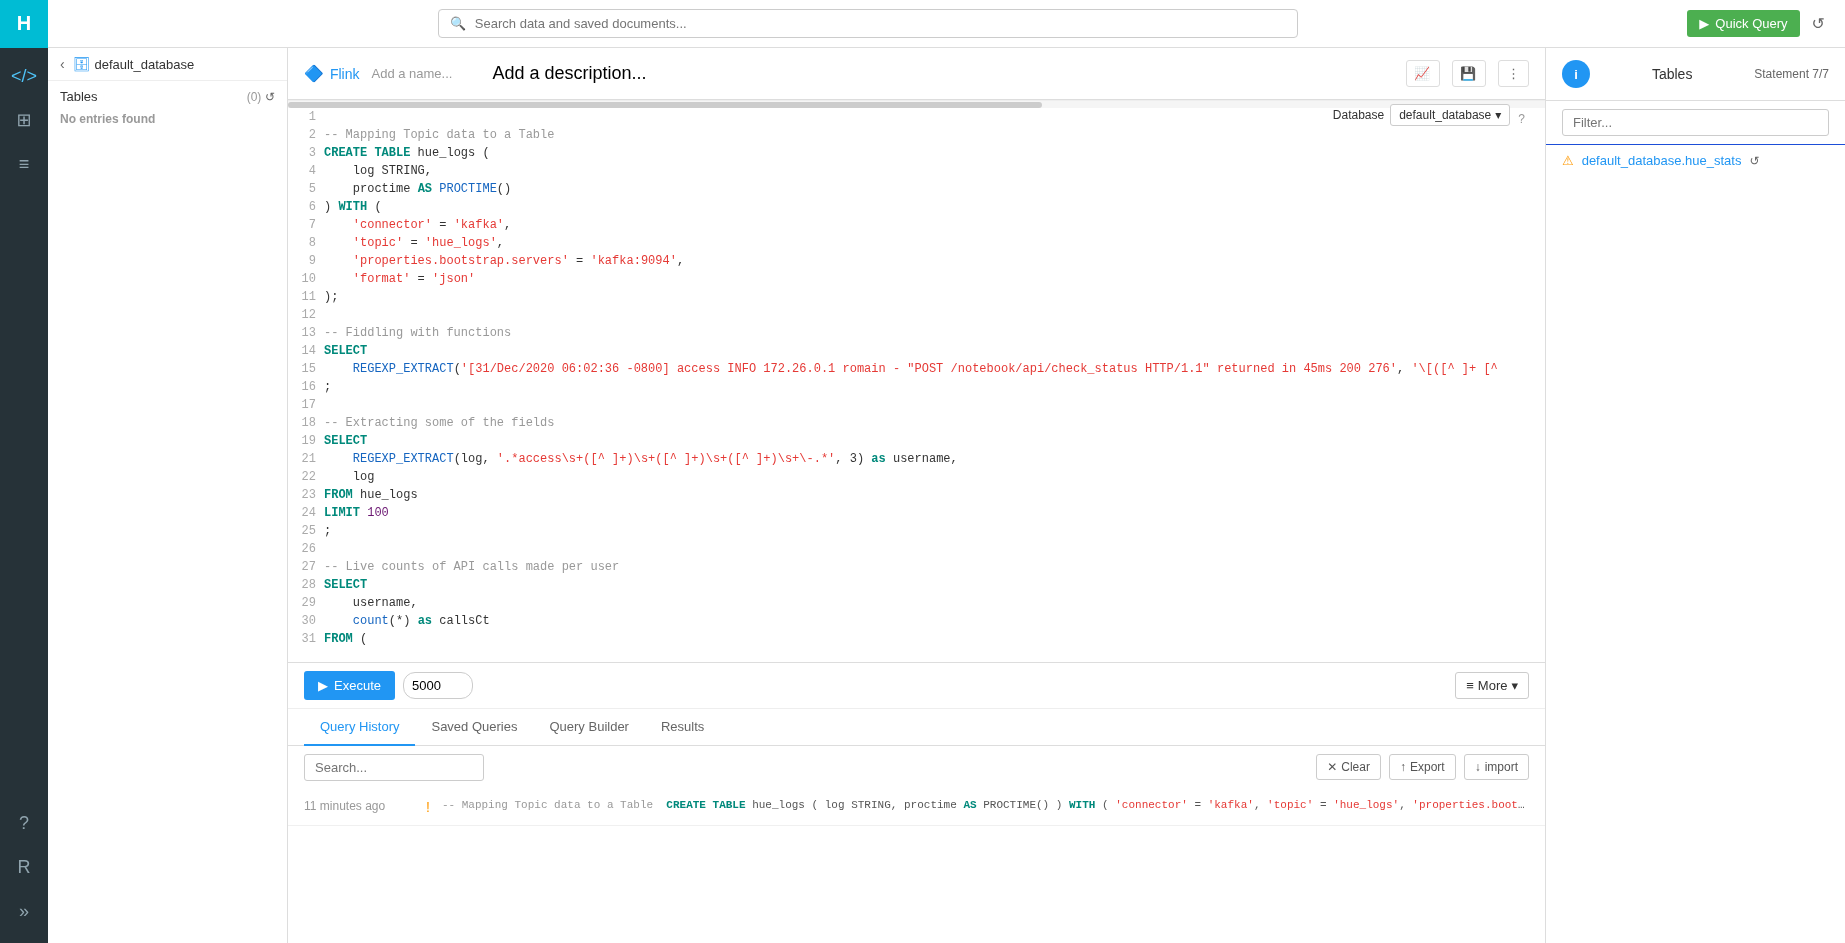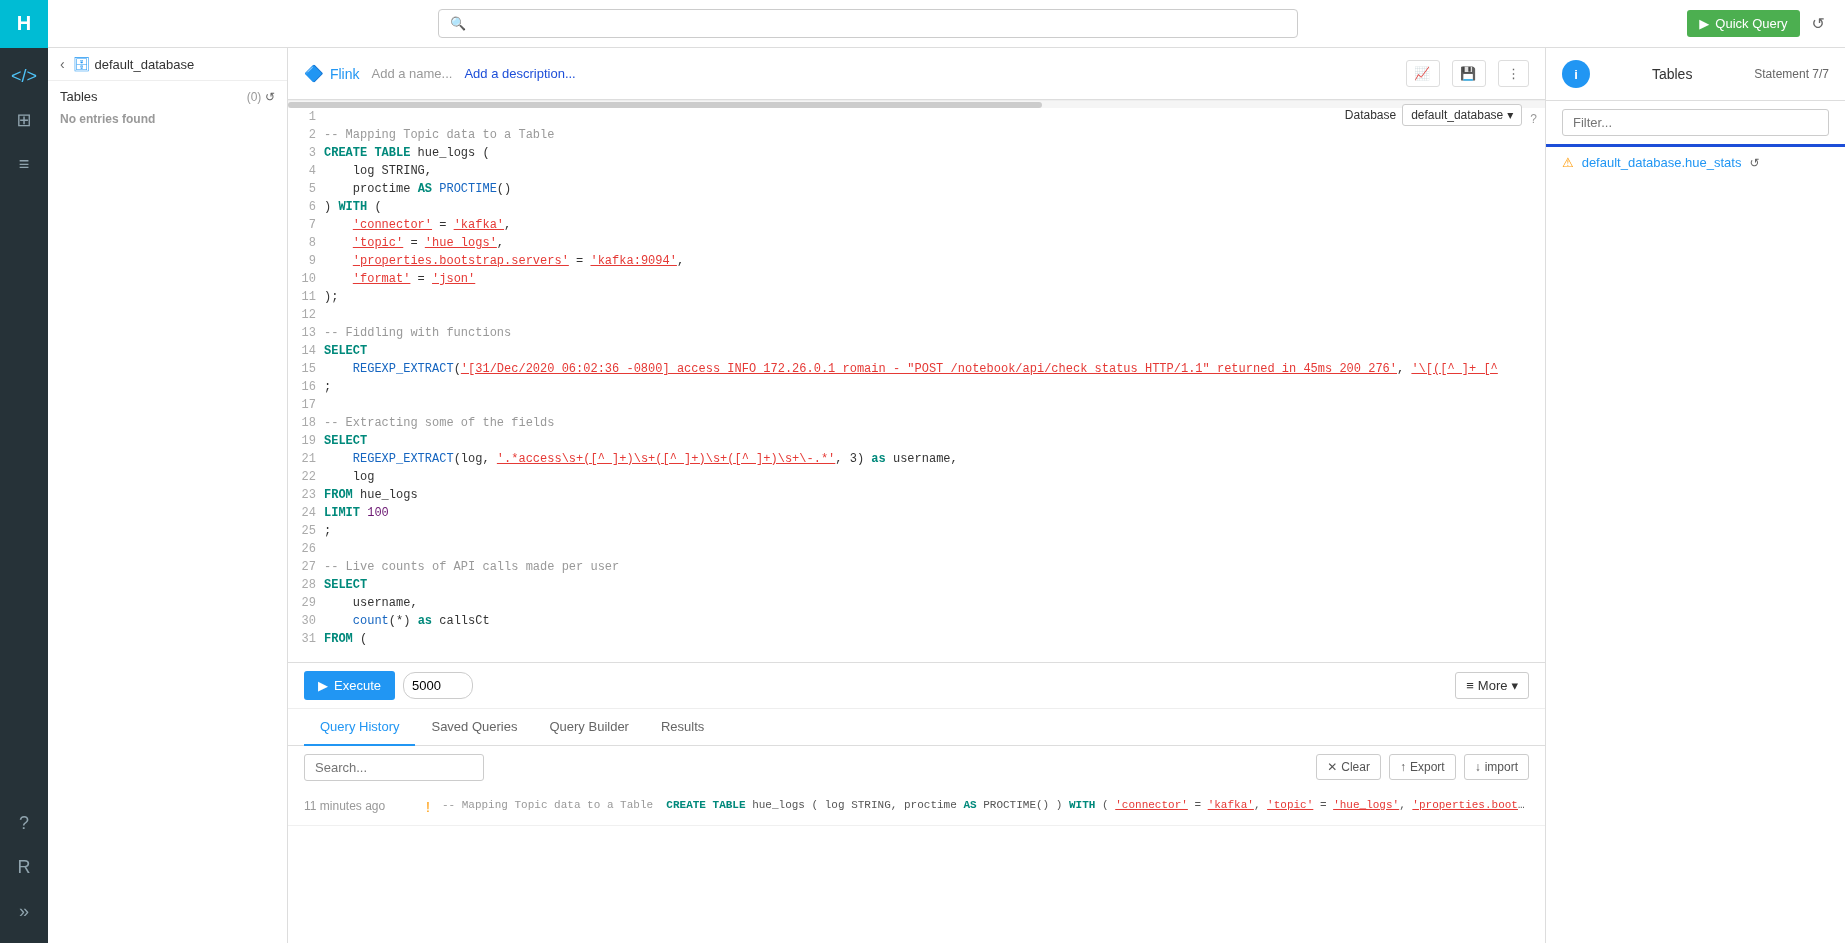--- a/index.html
+++ b/index.html
@@ -91,34 +91,34 @@
       height: 52px; border-bottom: 1px solid #ddd;
       display: flex; align-items: center; padding: 0 16px; gap: 12px;
       background: #fff;
     }
     .flink-label {
       display: flex; align-items: center; gap: 6px;
       font-size: 14px; font-weight: 500; color: #2196F3;
     }
     .flink-icon { color: #2196F3; font-size: 16px; }
     .add-name { color: #999; font-size: 13px; cursor: pointer; }
-    .add-desc { color: #1d4ed8; font-size: 13px; cursor: pointer; }
+    .add-desc { color: #000000; font-size: 18px; cursor: pointer; margin-left: 28px; }
     .header-spacer { flex: 1; }
     .header-action-btn {
       background: none; border: 1px solid #ddd; border-radius: 3px;
       padding: 5px 8px; cursor: pointer; color: #666; font-size: 13px;
     }
 
     
     .editor-area {
       flex: 1; overflow: hidden; position: relative; background: #fff;
       border-bottom: 1px solid #ddd;
     }
     .editor-toolbar {
-      position: absolute; top: 4px; right: 8px;
+      position: absolute; top: 4px; right: 20px;
       display: flex; align-items: flex-end; gap: 8px; z-index: 10;
       font-size: 12px; color: #666;
     }
     .db-selector {
       display: flex; align-items: center; gap: 6px;
       font-size: 12px; color: #333;
     }
     .db-selector-value {
       background: #fff; border: 1px solid #ccc; border-radius: 3px;
       padding: 3px 8px; cursor: pointer; display: flex; align-items: center; gap: 4px;
@@ -134,21 +134,21 @@
     .code-line {
       display: flex; min-height: 18px; line-height: 18px;
     }
     .line-number {
       width: 36px; text-align: right; padding-right: 8px;
       color: #aaa; flex-shrink: 0; user-select: none;
     }
     .line-content { flex: 1; white-space: pre; color: #333; }
     .kw { color: #00897B; font-weight: bold; }
     .cm { color: #999; }
-    .str { color: #E53935; text-decoration: underline; }
+    .str { color: #E53935; }
     .fn { color: #1565C0; }
     .num { color: #6A1571; }
 
     
     .code-editor::-webkit-scrollbar { height: 6px; width: 6px; }
     .code-editor::-webkit-scrollbar-thumb { background: #ccc; border-radius: 3px; }
 
     
     .bottom-panel {
       height: 280px; display: flex; flex-direction: column; background: #fff;
@@ -215,21 +215,21 @@
       background: #fff; border-left: 1px solid #ddd; z-index: 98;
       display: flex; flex-direction: column;
     }
     .right-panel-header {
       padding: 12px 16px; border-bottom: 1px solid #ddd;
       display: flex; align-items: center; justify-content: space-between;
     }
     .right-panel-title { font-size: 14px; font-weight: 500; color: #333; }
     .statement-badge { font-size: 12px; color: #666; }
     .right-panel-search {
-      padding: 8px 16px; border-bottom: 3px solid #1d4ed8;
+      padding: 8px 16px; border-bottom: 1px solid #1d4ed8;
     }
     .filter-input {
       width: 100%; border: 1px solid #ccc; border-radius: 3px;
       padding: 5px 10px; font-size: 13px; outline: none; color: #555;
     }
     .right-panel-item {
       padding: 8px 16px; display: flex; align-items: center; gap: 8px;
       cursor: pointer;
     }
     .warning-icon-sm { color: #FF9800; font-size: 13px; }
@@ -256,20 +256,21 @@
 </head>
 <body>
 
 <div class="top-bar">
   <div class="top-bar-logo">
     <span>H</span>
   </div>
   <div class="top-bar-search">
     <div class="search-box">
       <span class="search-icon">🔍</span>
+      <input type="text" placeholder="Search data and saved documents..." style="">
     </div>
   </div>
   <div class="top-bar-actions">
     <button class="quick-query-btn">
       <span>▶</span>
       <span>Quick Query</span>
     </button>
     <button class="top-bar-icon-btn">↺</button>
   </div>
 </div>

